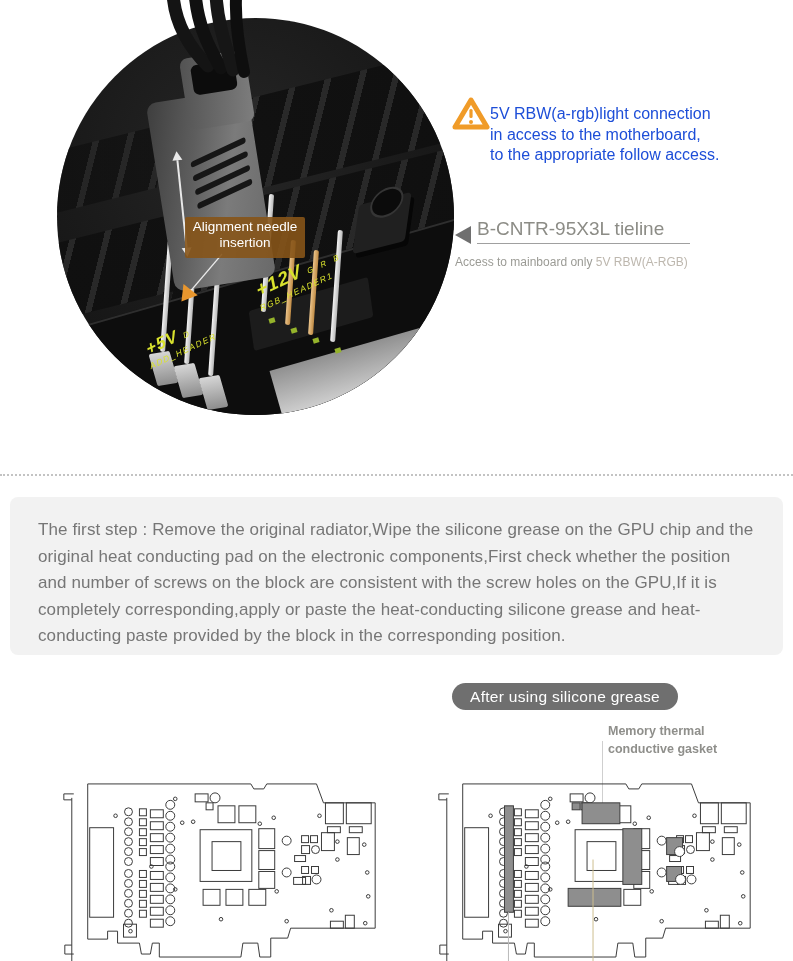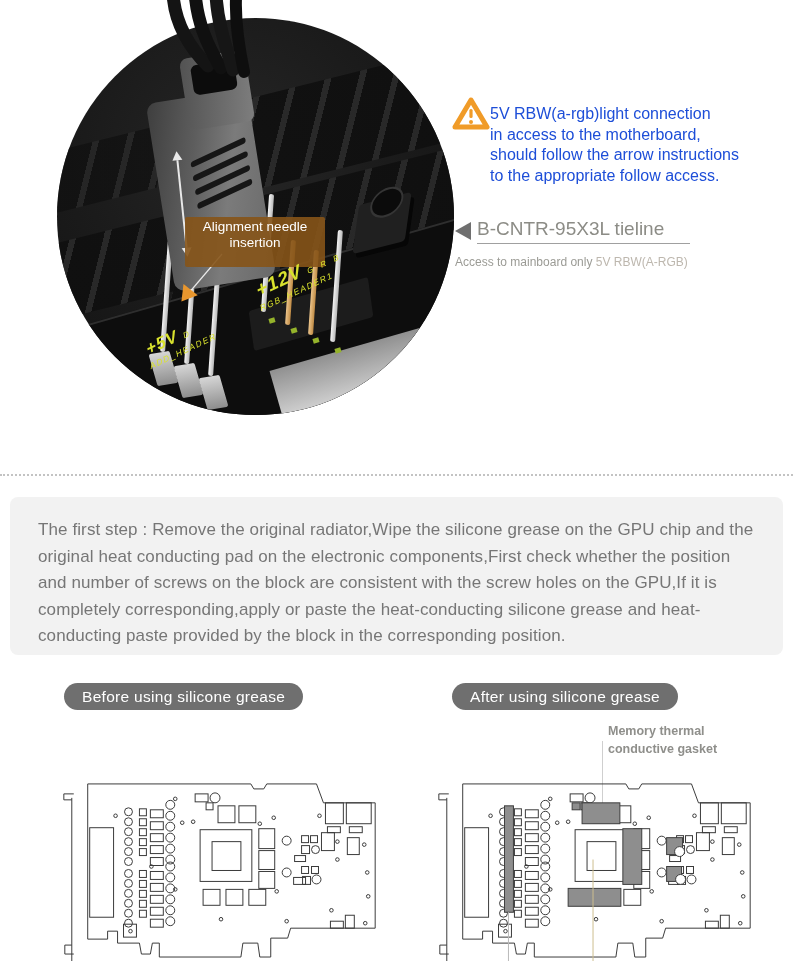--- a/index.html
+++ b/index.html
@@ -42,36 +42,36 @@
   .pl1{left:107px;top:222px;height:112px}.pl2{left:131px;top:234px;height:112px}.pl3{left:155px;top:246px;height:112px}
   .pr1{left:208px;top:176px;height:118px}.pr2{left:231px;top:222px;height:85px}
   .pr3{left:254px;top:232px;height:85px}.pr4{left:277px;top:212px;height:112px}
   .cube{position:absolute;width:21px;height:33px;border-radius:2px;background:linear-gradient(180deg,#d6d6d6,#8d8d8d);
         transform:rotate(-16deg) skewY(6deg);}
   .c1{left:96px;top:334px}.c2{left:121px;top:346px}.c3{left:146px;top:358px}
   .hbase-r{position:absolute;left:192px;top:276px;width:124px;height:40px;background:#1c1c1c;border-radius:3px;
         transform:rotate(-16deg) skewX(-8deg);}
   .gdot{position:absolute;width:6px;height:5px;background:#95b32b;transform:rotate(-16deg);}
   .g1{left:212px;top:300px}.g2{left:234px;top:310px}.g3{left:256px;top:320px}.g4{left:278px;top:330px}
-  .callout{position:absolute;left:128px;top:199px;width:140px;padding:2px 0 16px;background:rgba(134,84,24,.9);
+  .callout{position:absolute;left:128px;top:199px;width:120px;padding:2px 0 7px;background:rgba(134,84,24,.9);
         color:#fff;font-size:13.5px;line-height:16px;text-align:center;border-radius:2px;}
   .orange-arrow{position:absolute;left:120px;top:270px;width:0;height:0;border-left:9px solid transparent;
         border-right:9px solid transparent;border-top:15px solid #e8962e;transform:rotate(38deg);}
   .pcb-label{position:absolute;color:#d9e22e;transform:rotate(-25deg) skewX(-14deg);transform-origin:left top;white-space:nowrap;}
   .pcb-label .volt{font-weight:bold;letter-spacing:1px;}
   .pcb-label .pins{font-size:8px;margin-left:6px;letter-spacing:3px;}
   .pcb-label .hname{font-size:8.5px;letter-spacing:1.5px;margin-top:1px;}
   .lab-l{left:88px;top:322px;font-size:17px;}
   .lab-r{left:198px;top:262px;font-size:19px;}
 
   
   .warn-icon{left:451px;top:96px;}
   .warn-text{left:490px;top:104px;font-size:16px;line-height:20.5px;color:#1d4ed8;}
   .tieline{left:455px;top:218px;}
-  .tieline .row{display:flex;align-items:center;}
+  .tieline .row{display:flex;align-items:flex-end;}
   .tri-left{width:0;height:0;border-top:9px solid transparent;border-bottom:9px solid transparent;
             border-right:16px solid #6f6f6f;margin-right:6px;}
   .tie-title{font-size:19px;color:#8c8c86;border-bottom:1px solid #a0a0a0;padding:0 26px 3px 0;}
   .tie-desc{margin-top:7px;font-size:12px;line-height:22px;color:#9b9b95;}
   .tie-hl{color:#bdb7ae;}
 
   
   .sec-title{left:32px;top:440px;font-size:23px;letter-spacing:2.5px;color:#8a8a8a;}
   .dotline{left:0;top:474px;width:793px;height:0;border-top:2px dotted #c3c3c3;}
   .panel{left:10px;top:497px;width:773px;height:158px;background:#f2f2f2;border-radius:8px;}
@@ -162,41 +162,39 @@
   </div>
 
   <svg class="abs warn-icon" width="40" height="36" viewBox="0 0 40 36">
     <path d="M20,4 L36,31 L4,31 Z" fill="#ffffff" stroke="#f09b28" stroke-width="5" stroke-linejoin="round"></path>
     <rect x="18.4" y="13" width="3.2" height="9" rx="1.5" fill="#f09b28"></rect>
     <circle cx="20" cy="26" r="2" fill="#f09b28"></circle>
   </svg>
   <div class="abs warn-text">
     <div>5V RBW(a-rgb)light connection</div>
     <div>in access to the motherboard,</div>
-    <div>should follow the arrow instructions</div>
     <div>to the appropriate follow access.</div>
   </div>
 
   <div class="abs tieline">
     <div class="row">
       <div class="tri-left"></div>
       <div class="tie-title">B-CNTR-95X3L tieline</div>
     </div>
     <div class="tie-desc">
       <span>Access to mainboard only </span><span class="tie-hl">5V RBW(A-RGB)</span>
     </div>
   </div>
 
   <div class="abs dotline"></div>
 
   <div class="abs panel">
     <p>The first step : Remove the original radiator,Wipe the silicone grease on the GPU chip and the original heat conducting pad on the electronic components,First check whether the position and number of screws on the block are consistent with the screw holes on the GPU,If it is completely corresponding,apply or paste the heat-conducting silicone grease and heat-conducting paste provided by the block in the corresponding position.</p>
   </div>
 
-  <div class="badge before">Before using silicone grease</div>
   <div class="badge after">After using silicone grease</div>
 
   <div class="abs mem-note">
     <div>Memory thermal</div>
     <div>conductive gasket</div>
   </div>
   <div class="abs mem-line"></div>
 
   <svg width="0" height="0" style="position:absolute" aria-hidden="true">
     <defs>

